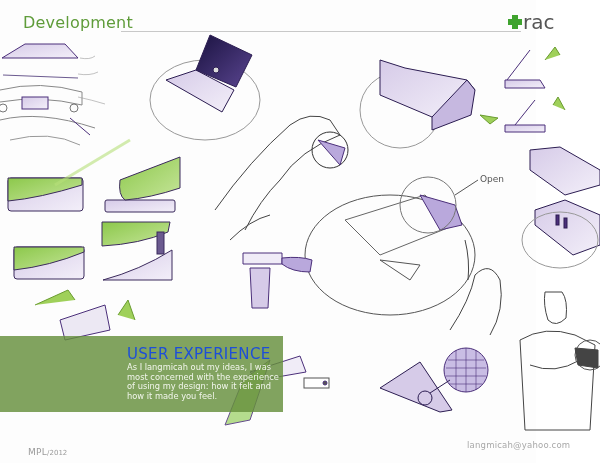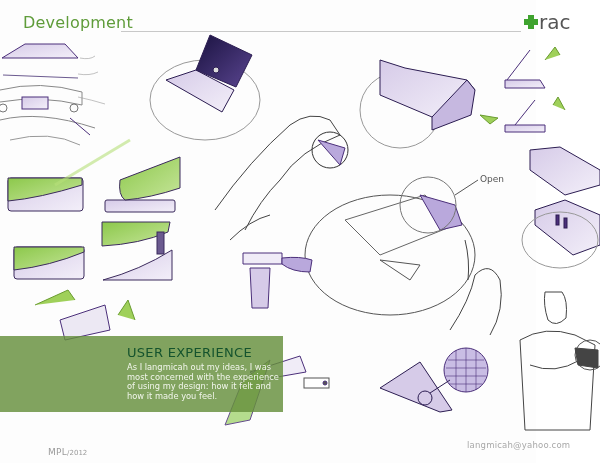--- a/index.html
+++ b/index.html
@@ -10,44 +10,44 @@
 
     .header-title {
       position: absolute; left: 23px; top: 13px;
       font-size: 16px; color: #5f9c3a; letter-spacing: 0.2px;
       font-family: "DejaVu Sans", sans-serif; font-weight: normal;
     }
     .header-rule {
       position: absolute; left: 121px; top: 31px; width: 400px; height: 1px;
       background: #c8c8c8;
     }
-    .logo { position: absolute; left: 524px; top: 10px; height: 24px; display: flex; align-items: center; }
+    .logo { position: absolute; left: 508px; top: 10px; height: 24px; display: flex; align-items: center; }
     .logo-plus { width: 14px; height: 14px; position: relative; margin-right: 1px; }
     .logo-plus::before { content: ""; position: absolute; left: 4px; top: 0; width: 6px; height: 14px; background: #3fa32f; }
     .logo-plus::after { content: ""; position: absolute; left: 0; top: 4px; width: 14px; height: 6px; background: #3fa32f; }
     .logo-text { font-size: 20px; color: #555; font-family: "DejaVu Sans", sans-serif; line-height: 1; }
 
     .sketches { position: absolute; left: 0; top: 0; width: 600px; height: 463px; }
 
     .ux-panel {
       position: absolute; left: 0; top: 336px; width: 283px; height: 76px;
       background: rgba(101, 143, 60, 0.82);
     }
     .ux-title {
       position: absolute; left: 127px; top: 345px;
-      font-size: 13px; color: #14532d; letter-spacing: 0.3px;
+      font-size: 15px; color: #1d4ed8; letter-spacing: 0.3px;
       font-family: "DejaVu Sans", sans-serif;
     }
     .ux-body {
       position: absolute; left: 127px; top: 363px; width: 155px;
       font-size: 8.3px; line-height: 9.6px; color: #f2f6ec;
       font-family: "DejaVu Sans", sans-serif;
     }
 
-    .footer-left { position: absolute; left: 28px; top: 440px; font-family: "DejaVu Sans", sans-serif; color: #9a9a9a; margin-left: 20px; }
+    .footer-left { position: absolute; left: 28px; top: 440px; font-family: "DejaVu Sans", sans-serif; color: #9a9a9a; }
     .footer-left .mpl { font-size: 9px; letter-spacing: 0.3px; }
     .footer-left .year { font-size: 7px; }
     .footer-email {
       position: absolute; left: 467px; top: 440px;
       font-size: 8.5px; color: #a8a8a8; font-family: "DejaVu Sans", sans-serif; letter-spacing: 0.2px;
     }
   </style>
 </head>
 <body>
 

